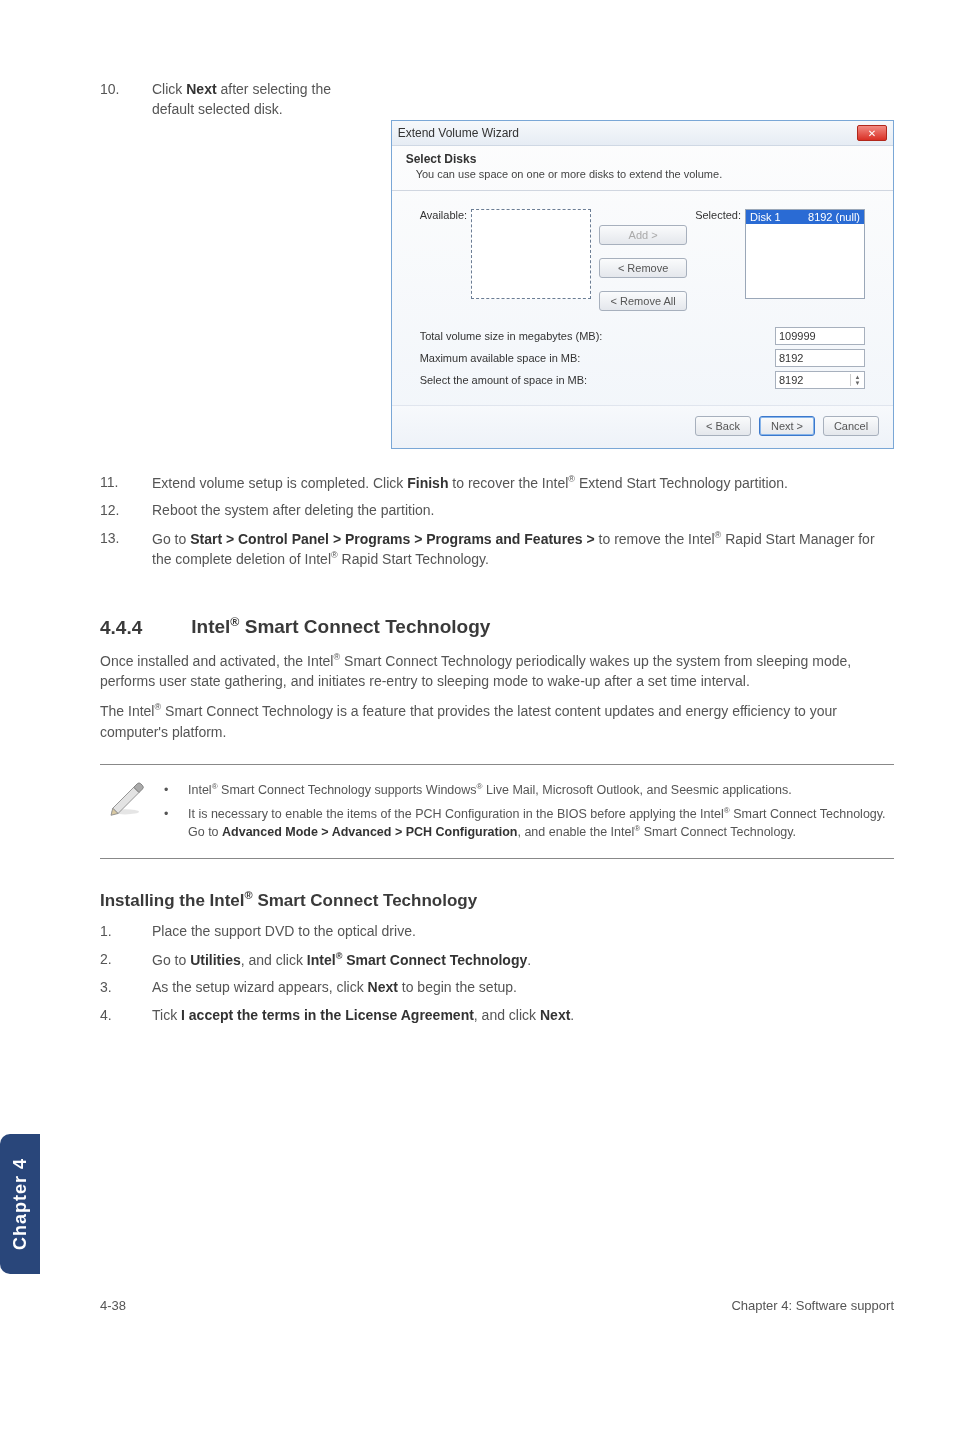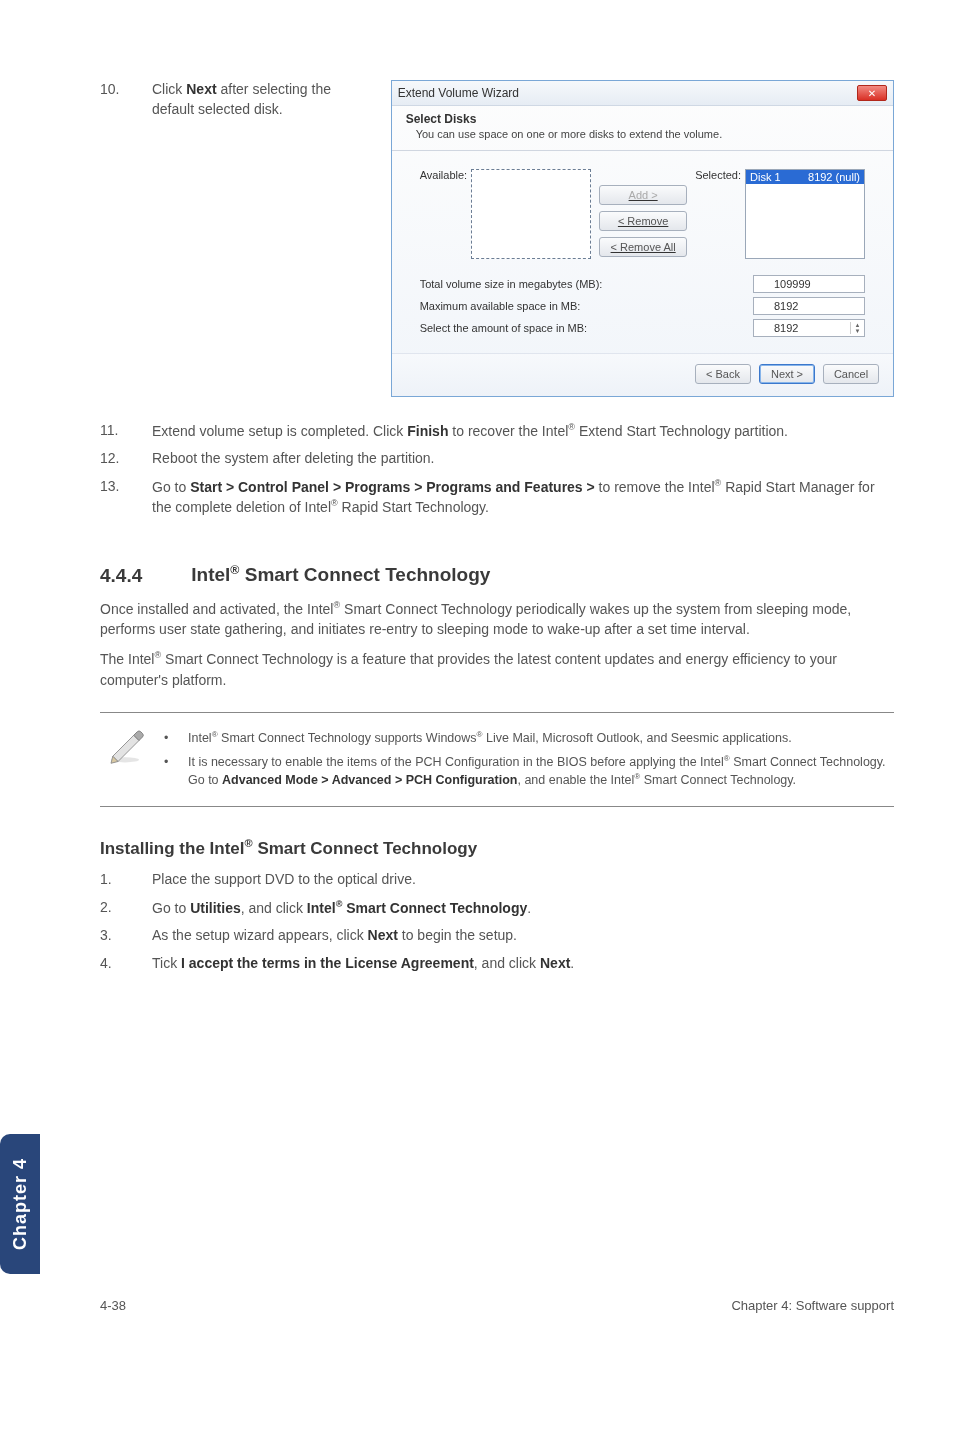--- a/index.html
+++ b/index.html
@@ -14,21 +14,21 @@
     padding: 80px 60px 40px 100px;
     min-height: 1360px;
     position: relative;
   }
   .two-col {
     display: flex;
     gap: 20px;
     margin-bottom: 24px;
   }
   .left-col { flex: 1; }
-  .right-col { flex: 0 0 410px; }
+  .right-col { flex: 0 0 410px; margin-top: 40px; }
   .step-row {
     display: flex;
     gap: 20px;
     font-size: 14px;
     line-height: 1.4;
     color: #555;
     margin-bottom: 8px;
   }
   .step-num { flex: 0 0 32px; }
   .step-txt { flex: 1; }
@@ -72,36 +72,36 @@
   .list-box {
     width: 120px; height: 90px;
     background:#fff;
     border:1px solid #9aa7b8;
   }
   .sel-item {
     background:#2a6bd4; color:#fff;
     padding:1px 4px; font-size:11px;
     display:flex; justify-content:space-between;
   }
-  .mid-btns { display:flex; flex-direction:column; gap:6px; margin-top:16px;text-decoration:underline;}
+  .mid-btns { display:flex; flex-direction:column; gap:13px; margin-top:16px;}
   .wiz-btn {
     width:88px; height:20px;
     background: linear-gradient(#fafbfc,#e4e7ec);
     border:1px solid #a7b0bd;
     border-radius:3px;
     font-size:11px;
     display:flex;align-items:center;justify-content:center;
     color:#555;
   }
   .wiz-btn.disabled { color:#aaa; }
   .fields { margin-top:16px; }
   .frow { display:flex; justify-content:space-between; align-items:center; margin:4px 0; font-size:11px;}
   .fval {
-    width:112px; height:18px; border:1px solid #a7b0bd; background:#fff;
-    font-size:11px; padding:1px 20px; display:flex; align-items:center;
+    width:90px; height:18px; border:1px solid #a7b0bd; background:#fff;
+    font-size:11px; padding:1px 3px; display:flex; align-items:center;
   }
   .fval.spin { display:flex; justify-content:space-between; padding-right:0;}
   .spin-arrows { width:14px; border-left:1px solid #ccc; display:flex; flex-direction:column;}
   .spin-arrows div { flex:1; font-size:6px; display:flex;align-items:center;justify-content:center; color:#666;}
   .wizard-foot {
     padding:10px 14px 12px;
     display:flex; justify-content:flex-end; gap:8px;
     border-top:1px solid #e0e5ee;
     margin-top:6px;
     background:linear-gradient(#f7f9fc,#eef2f8);

